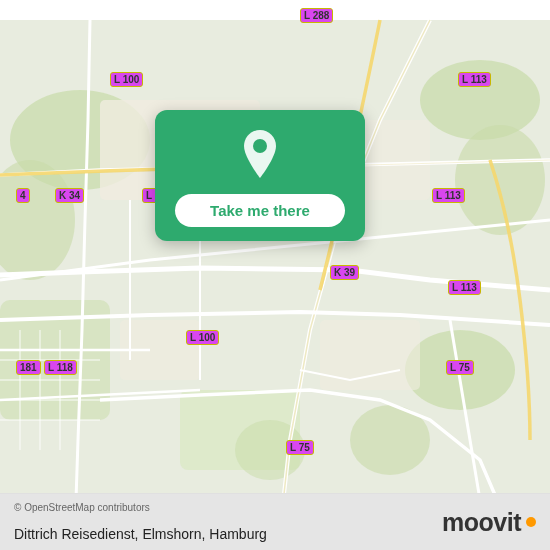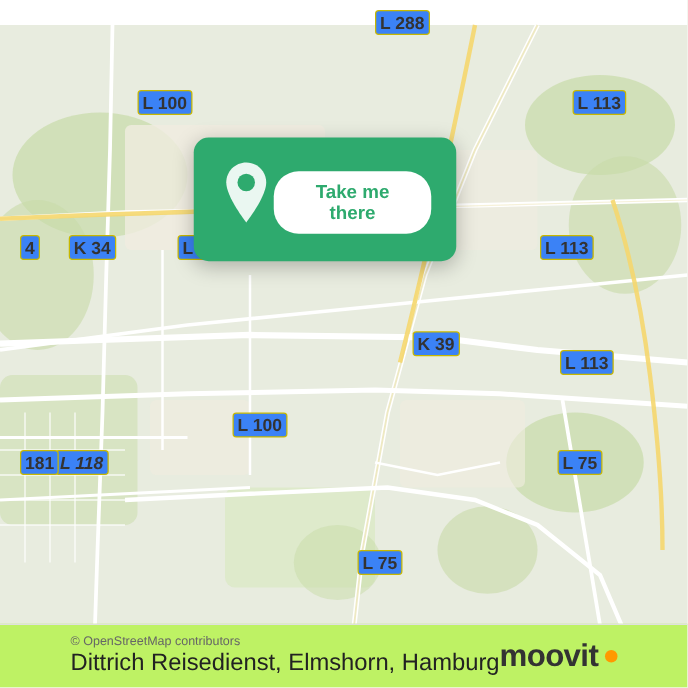--- a/index.html
+++ b/index.html
@@ -29,21 +29,21 @@
     
     #popup-card {
       position: absolute;
       top: 110px;
       left: 155px;
       width: 210px;
       background: #2eaa6e;
       border-radius: 12px;
       padding: 18px 20px 14px 20px;
       display: flex;
-      flex-direction: row;
+      flex-direction: column;
       align-items: center;
       box-shadow: 0 4px 16px rgba(0,0,0,0.25);
     }
 
     #location-icon-wrap {
       margin-bottom: 10px;
     }
 
     #take-me-button {
       background: white;
@@ -57,43 +57,43 @@
       width: 100%;
       text-align: center;
     }
 
     
     #bottom-bar {
       position: absolute;
       bottom: 0;
       left: 0;
       width: 100%;
-      background: #bef264;
+      background: #e5e5e5;
       padding: 8px 14px;
       display: flex;
-      justify-content: center;
+      justify-content: space-between;
       align-items: center;
       border-top: 1px solid #e0e0e0;
     }
 
     #bottom-left {
       display: flex;
       flex-direction: column;
     }
 
     #osm-credit {
       font-size: 10px;
       color: #666;
     }
 
     #location-name {
-      font-size: 19px;
+      font-size: 14px;
       color: #222;
       font-weight: 500;
-      margin-top: 1px;
+      margin-top: 13px;
     }
 
     #moovit-logo {
       display: flex;
       align-items: center;
       gap: 4px;
     }
 
     #moovit-text {
       font-size: 25px;
@@ -108,24 +108,24 @@
       height: 10px;
       background: #f90;
       border-radius: 50%;
       margin-left: 1px;
       vertical-align: middle;
     }
 
     
     .road-label {
       position: absolute;
-      background: #3b82f6;
+      background: #d946ef;
       border: 1px solid #c8b800;
       border-radius: 3px;
-      font-size: 14px;
+      font-size: 10px;
       font-weight: bold;
       padding: 1px 3px;
       color: #333;
     }
   </style>
 </head>
 <body>
 
 <div id="map-container">
 
@@ -186,21 +186,21 @@
   </svg>
 
   <div class="road-label" style="top:8px;left:300px;">L 288</div>
   <div class="road-label" style="top:72px;left:110px;">L 100</div>
   <div class="road-label" style="top:72px;left:458px;">L 113</div>
   <div class="road-label" style="top:188px;left:55px;text-align:right;">K 34</div>
   <div class="road-label" style="top:188px;left:142px;">L 100</div>
   <div class="road-label" style="top:188px;left:432px;">L 113</div>
   <div class="road-label" style="top:265px;left:330px;">K 39</div>
   <div class="road-label" style="top:280px;left:448px;">L 113</div>
-  <div class="road-label" style="top:360px;left:44px;font-style:italic;">L 118</div>
+  <div class="road-label" style="top:360px;left:44px;">L 118</div>
   <div class="road-label" style="top:330px;left:186px;">L 100</div>
   <div class="road-label" style="top:360px;left:446px;">L 75</div>
   <div class="road-label" style="top:440px;left:286px;">L 75</div>
   <div class="road-label" style="top:188px;left:16px;">4</div>
   <div class="road-label" style="top:360px;left:16px;">181</div>
 
   <div id="popup-card">
     <div id="location-icon-wrap">
       <svg width="44" height="52" viewBox="0 0 44 52" xmlns="http://www.w3.org/2000/svg">
         <path d="M22 2C13.16 2 6 9.16 6 18C6 29.5 22 50 22 50C22 50 38 29.5 38 18C38 9.16 30.84 2 22 2Z" fill="white" opacity="0.9"></path>

